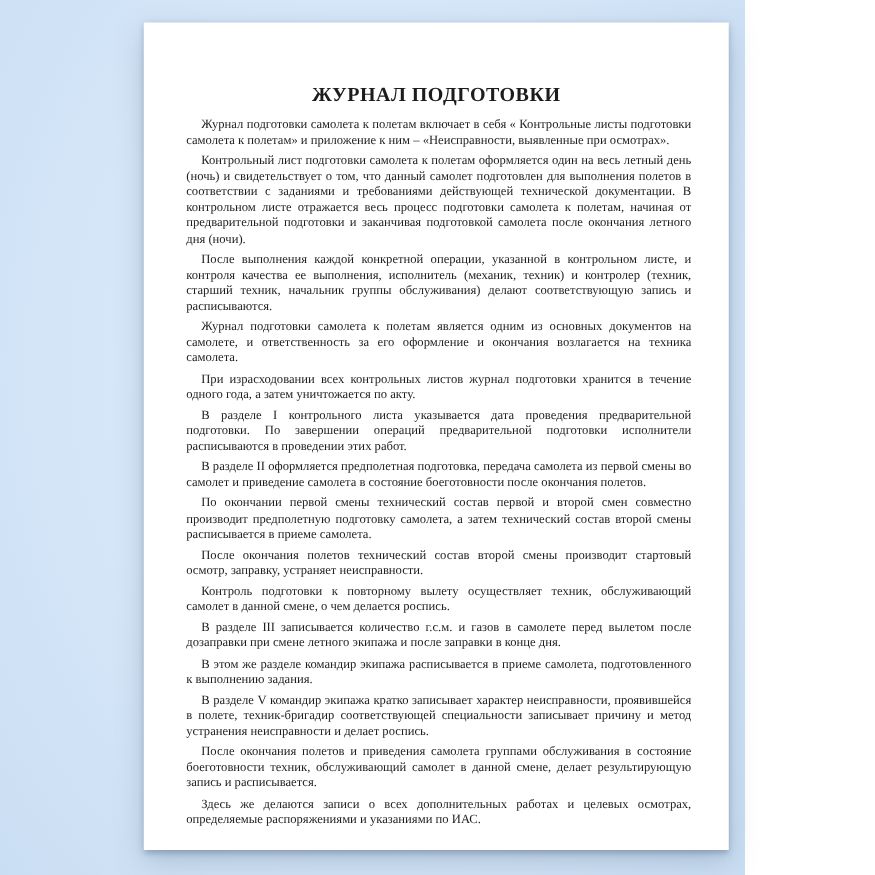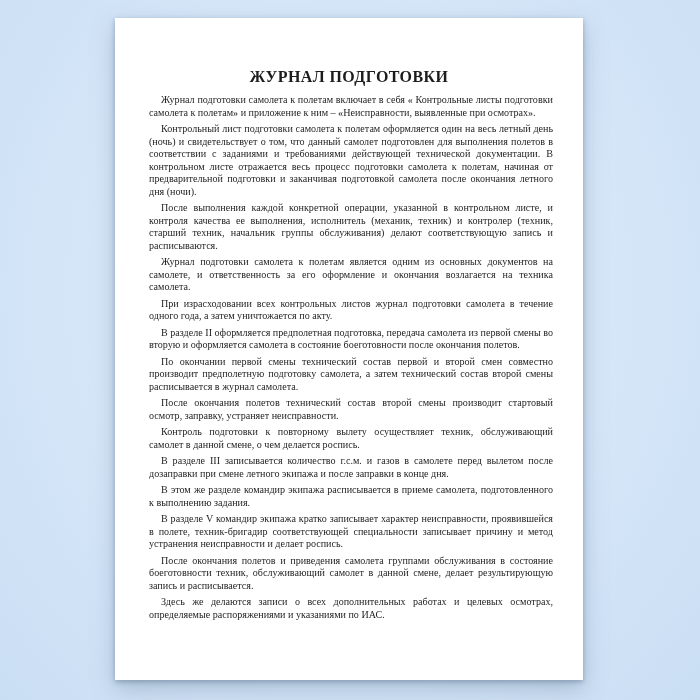--- a/index.html
+++ b/index.html
@@ -1,21 +1,21 @@
 <!DOCTYPE html>
 <html><head>
 <meta charset="utf-8">
 <style>
   html, body { margin: 0; padding: 0; }
   body {
     width: 700px; height: 700px; overflow: hidden;
     font-family: "Liberation Serif", serif;
   }
   .canvas {
-    position: relative; width: 700px; height: 700px;
+    position: relative; width: 596px; height: 700px;
     background: radial-gradient(ellipse at 50% 42%, #ddebfb 0%, #d5e6f8 55%, #cadef3 100%);
   }
   .sheet {
     position: absolute; left: 115px; top: 18px;
     width: 468px; height: 662px;
     background: #ffffff;
     box-shadow: 0 2px 5px rgba(100,122,150,0.55), 0 9px 22px rgba(100,122,150,0.35);
     overflow: hidden;
   }
   .doc-title {
@@ -43,23 +43,24 @@
 <div class="canvas">
   <div class="sheet">
     <h1 class="doc-title">
       <span class="title-line">ЖУРНАЛ ПОДГОТОВКИ</span>
     </h1>
     <div class="doc-body">
       <p>Журнал подготовки самолета к полетам включает в себя « Контрольные листы подготовки самолета к полетам» и приложение к ним – «Неисправности, выявленные при осмотрах».</p>
       <p>Контрольный лист подготовки самолета к полетам оформляется один на весь летный день (ночь) и свидетельствует о том, что данный самолет подготовлен для выполнения полетов в соответствии с заданиями и требованиями действующей технической документации. В контрольном листе отражается весь процесс подготовки самолета к полетам, начиная от предварительной подготовки и заканчивая подготовкой самолета после окончания летного дня (ночи).</p>
       <p>После выполнения каждой конкретной операции, указанной в контрольном листе, и контроля качества ее выполнения, исполнитель (механик, техник) и контролер (техник, старший техник, начальник группы обслуживания) делают соответствующую запись и расписываются.</p>
       <p>Журнал подготовки самолета к полетам является одним из основных документов на самолете, и ответственность за его оформление и окончания возлагается на техника самолета.</p>
-      <p>При израсходовании всех контрольных листов журнал подготовки самолета в течение одного года, а затем уничтожается по акту.</p>
-      <p>В разделе II оформляется предполетная подготовка, передача самолета из первой смены во вторую и оформляется самолета в состояние боеготовности после окончания полетов.</p>
-      <p>По окончании первой смены технический состав первой и второй смен совместно производит предполетную подготовку самолета, а затем технический состав второй смены расписывается в журнал самолета.</p>
+      <p>При израсходовании всех контрольных листов журнал подготовки хранится в течение одного года, а затем уничтожается по акту.</p>
+      <p>В разделе I контрольного листа указывается дата проведения предварительной подготовки. По завершении операций предварительной подготовки исполнители расписываются в проведении этих работ.</p>
+      <p>В разделе II оформляется предполетная подготовка, передача самолета из первой смены во самолет и приведение самолета в состояние боеготовности после окончания полетов.</p>
+      <p>По окончании первой смены технический состав первой и второй смен совместно производит предполетную подготовку самолета, а затем технический состав второй смены расписывается в приеме самолета.</p>
       <p>После окончания полетов технический состав второй смены производит стартовый осмотр, заправку, устраняет неисправности.</p>
       <p>Контроль подготовки к повторному вылету осуществляет техник, обслуживающий самолет в данной смене, о чем делается роспись.</p>
       <p>В разделе III записывается количество г.с.м. и газов в самолете перед вылетом после дозаправки при смене летного экипажа и после заправки в конце дня.</p>
       <p>В этом же разделе командир экипажа расписывается в приеме самолета, подготовленного к выполнению задания.</p>
       <p>В разделе V командир экипажа кратко записывает характер неисправности, проявившейся в полете, техник-бригадир соответствующей специальности записывает причину и метод устранения неисправности и делает роспись.</p>
       <p>После окончания полетов и приведения самолета группами обслуживания в состояние боеготовности техник, обслуживающий самолет в данной смене, делает результирующую запись и расписывается.</p>
       <p>Здесь же делаются записи о всех дополнительных работах и целевых осмотрах, определяемые распоряжениями и указаниями по ИАС.</p>
 
     </div>
   </div>

